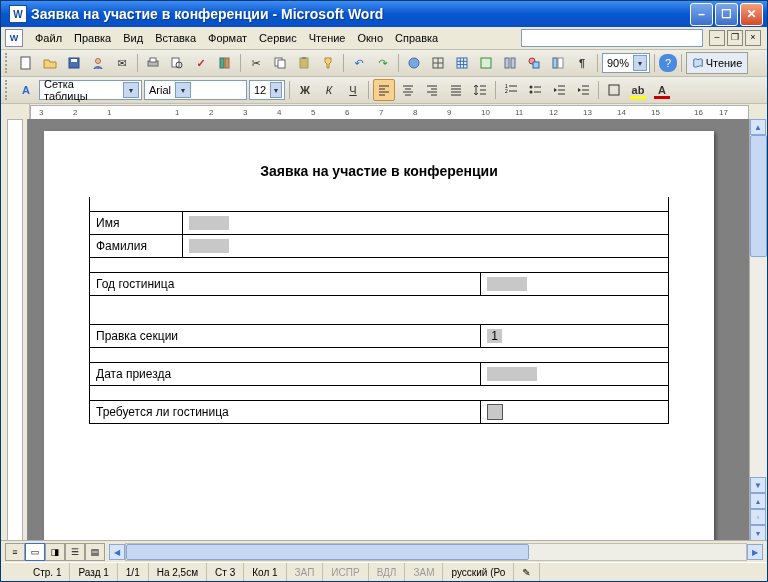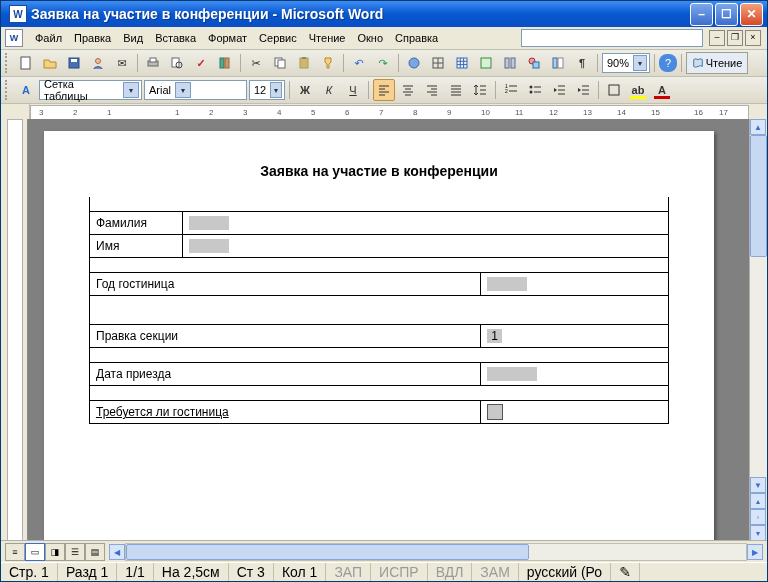--- a/index.html
+++ b/index.html
@@ -57,21 +57,21 @@
   .graycheck{display:inline-block;width:14px;height:14px;background:#c8c8c8;border:1px solid #555;vertical-align:middle;}
   .date-val{background:#c8c8c8;padding:0 2px;}
   
   .bottombar{position:absolute;left:0;right:0;bottom:18px;height:22px;background:#ece9d8;display:flex;align-items:center;border-top:1px solid #b0b0b0;}
   .viewbtns{display:flex;margin-left:4px;gap:0;}
   .viewbtn{width:18px;height:16px;border:1px solid #a0a090;background:#ece9d8;display:flex;align-items:center;justify-content:center;font-size:9px;}
   .viewbtn.active{background:#fff;border-color:#3b6fcf;}
   .scroll-h{flex:1;display:flex;align-items:center;margin:0 4px;}
   .scroll-h .track{flex:1;height:16px;background:#efeee6;border:1px solid #c0c0b0;position:relative;}
   .scroll-h .thumb{height:100%;width:65%;background:#c7d8f2;border:1px solid #86a7d8;box-sizing:border-box;border-radius:2px;}
-  .statusbar{position:absolute;left:0;right:0;bottom:0;height:18px;background:#ece9d8;border-top:1px solid #fff;display:flex;align-items:center;font-size:14px;}
+  .statusbar{position:absolute;left:0;right:0;bottom:0;height:18px;background:#ece9d8;border-top:1px solid #fff;display:flex;align-items:center;font-size:10px;padding-left:24px;}
   .statusbar span{padding:0 8px;border-right:1px solid #c0c0b0;height:100%;display:flex;align-items:center;}
   .statusbar .dim{color:#9a9a9a;}
 </style>
 </head>
 <body>
 
 <div class="window">
 
   <div class="titlebar">
     <span class="app-icon">W</span>
@@ -374,27 +374,27 @@
       </div>
     <div class="page-wrap">
       <div class="page">
         <div class="doc-title">Заявка на участие в конференции</div>
         <table class="form">
           <tbody>
           <tr class="spacer">
                 <td colspan="4"></td>
               </tr>
           <tr>
+                <td>Имя</td>
+                <td colspan="3"><span class="grayfield"></span></td>
+              </tr>
+          <tr>
                 <td style="width:80px;">Фамилия</td>
                 <td colspan="3"><span class="grayfield"></span></td>
               </tr>
-          <tr>
-                <td>Имя</td>
-                <td colspan="3"><span class="grayfield"></span></td>
-              </tr>
           <tr class="spacer">
                 <td colspan="4"></td>
               </tr>
           <tr>
                 <td colspan="2" style="width:120px;">Год гостиница</td>
                 <td colspan="2"><span class="grayfield"></span></td>
               </tr>
           <tr class="spacer">
                 <td colspan="4"></td>
               </tr>
@@ -409,21 +409,21 @@
                 <td colspan="4"></td>
               </tr>
           <tr>
                 <td colspan="2">Дата приезда</td>
                 <td colspan="2"><span class="grayfield" style="min-width:50px;"></span></td>
               </tr>
           <tr class="spacer">
                 <td colspan="4"></td>
               </tr>
           <tr>
-                <td colspan="2" style="width:180px;text-decoration:underline;">Требуется ли гостиница</td>
+                <td colspan="2" style="width:180px;">Требуется ли гостиница</td>
                 <td colspan="2"><span class="graycheck"></span></td>
               </tr>
         </tbody>
           </table>
       </div>
     </div>
     <div class="scroll-v">
       <div class="arrow">▲</div>
       <div class="track">
           <div class="thumb"></div>

